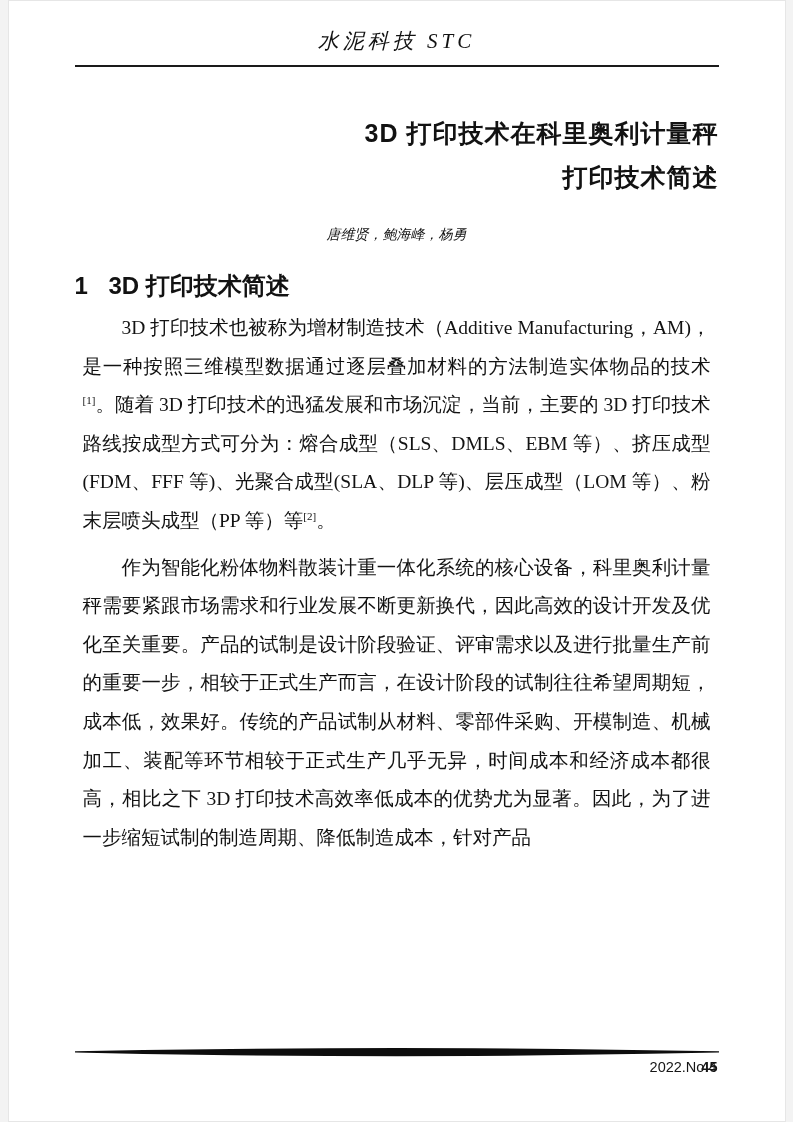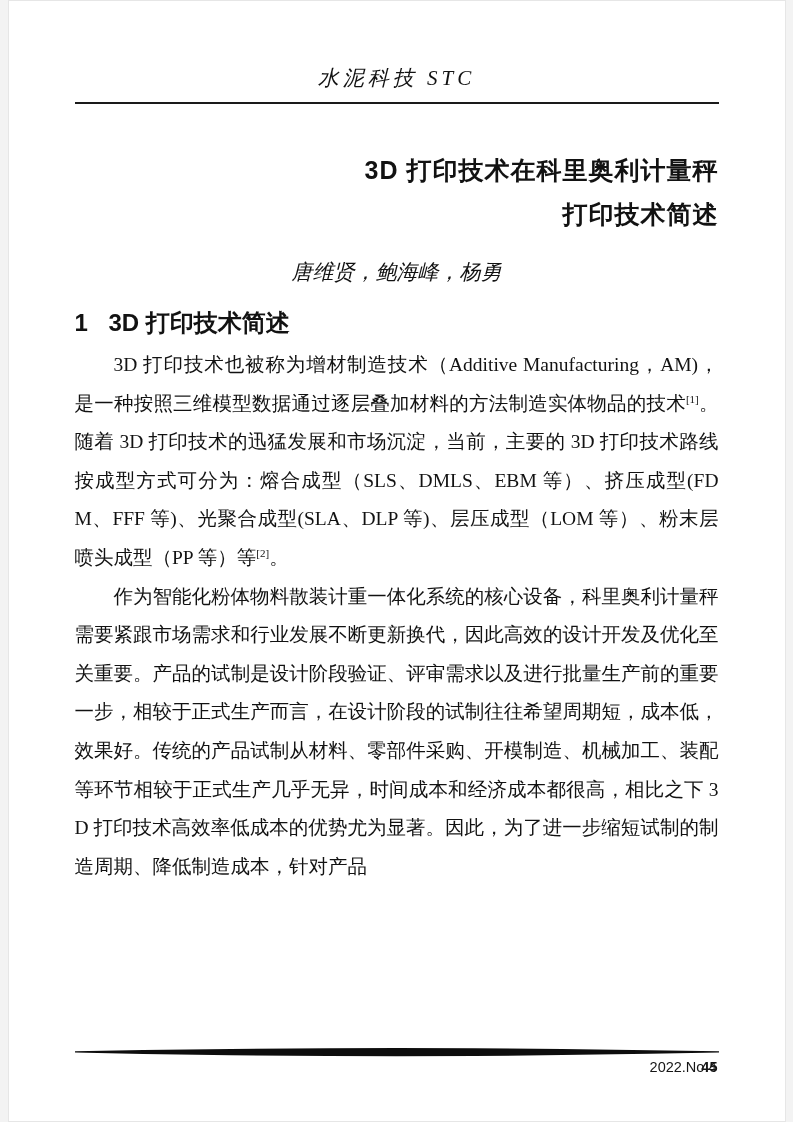--- a/index.html
+++ b/index.html
@@ -4,21 +4,21 @@
 <style>
   html, body { margin: 0; padding: 0; background: #f3f3f3; }
   .page {
     position: relative;
     width: 778px;
     height: 1122px;
     margin: 0 auto;
     background: #ffffff;
     border: 1px solid #e6e6e6;
     box-sizing: border-box;
-    padding: 64px 66px 0 66px;
+    padding: 27px 66px 0 66px;
     overflow: hidden;
     color: #121212;
     font-family: "Liberation Serif", "DejaVu Serif", serif;
   }
 
   .journal-header {
     text-align: center;
     font-style: italic;
     font-size: 21px;
     letter-spacing: 4px;
@@ -37,21 +37,21 @@
     font-weight: bold;
     font-size: 25px;
     line-height: 44px;
     letter-spacing: 1px;
   }
 
   .authors {
     margin: 24px 0 0 0;
     text-align: center;
     font-style: italic;
-    font-size: 21px;
+    font-size: 14px;
     line-height: 24px;
   }
   .affiliation {
     margin: 4px 0 0 0;
     text-align: center;
     font-style: italic;
     font-size: 18px;
     line-height: 26px;
   }
 
@@ -60,21 +60,21 @@
   .section-heading {
     font-family: "Liberation Sans", "DejaVu Sans", sans-serif;
     font-weight: bold;
     font-size: 24px;
     line-height: 26px;
     margin: 20px 0 10px 0;
   }
   .section-heading .sec-num { display: inline-block; min-width: 34px; }
 
   .body-paragraph {
-    margin: 0;
+    margin: 8px;
     font-size: 19.5px;
     line-height: 38.6px;
     text-align: justify;
     text-indent: 2em;
     word-break: break-all;
   }
   sup.ref {
     font-size: 11px;
     line-height: 0;
     vertical-align: super;

